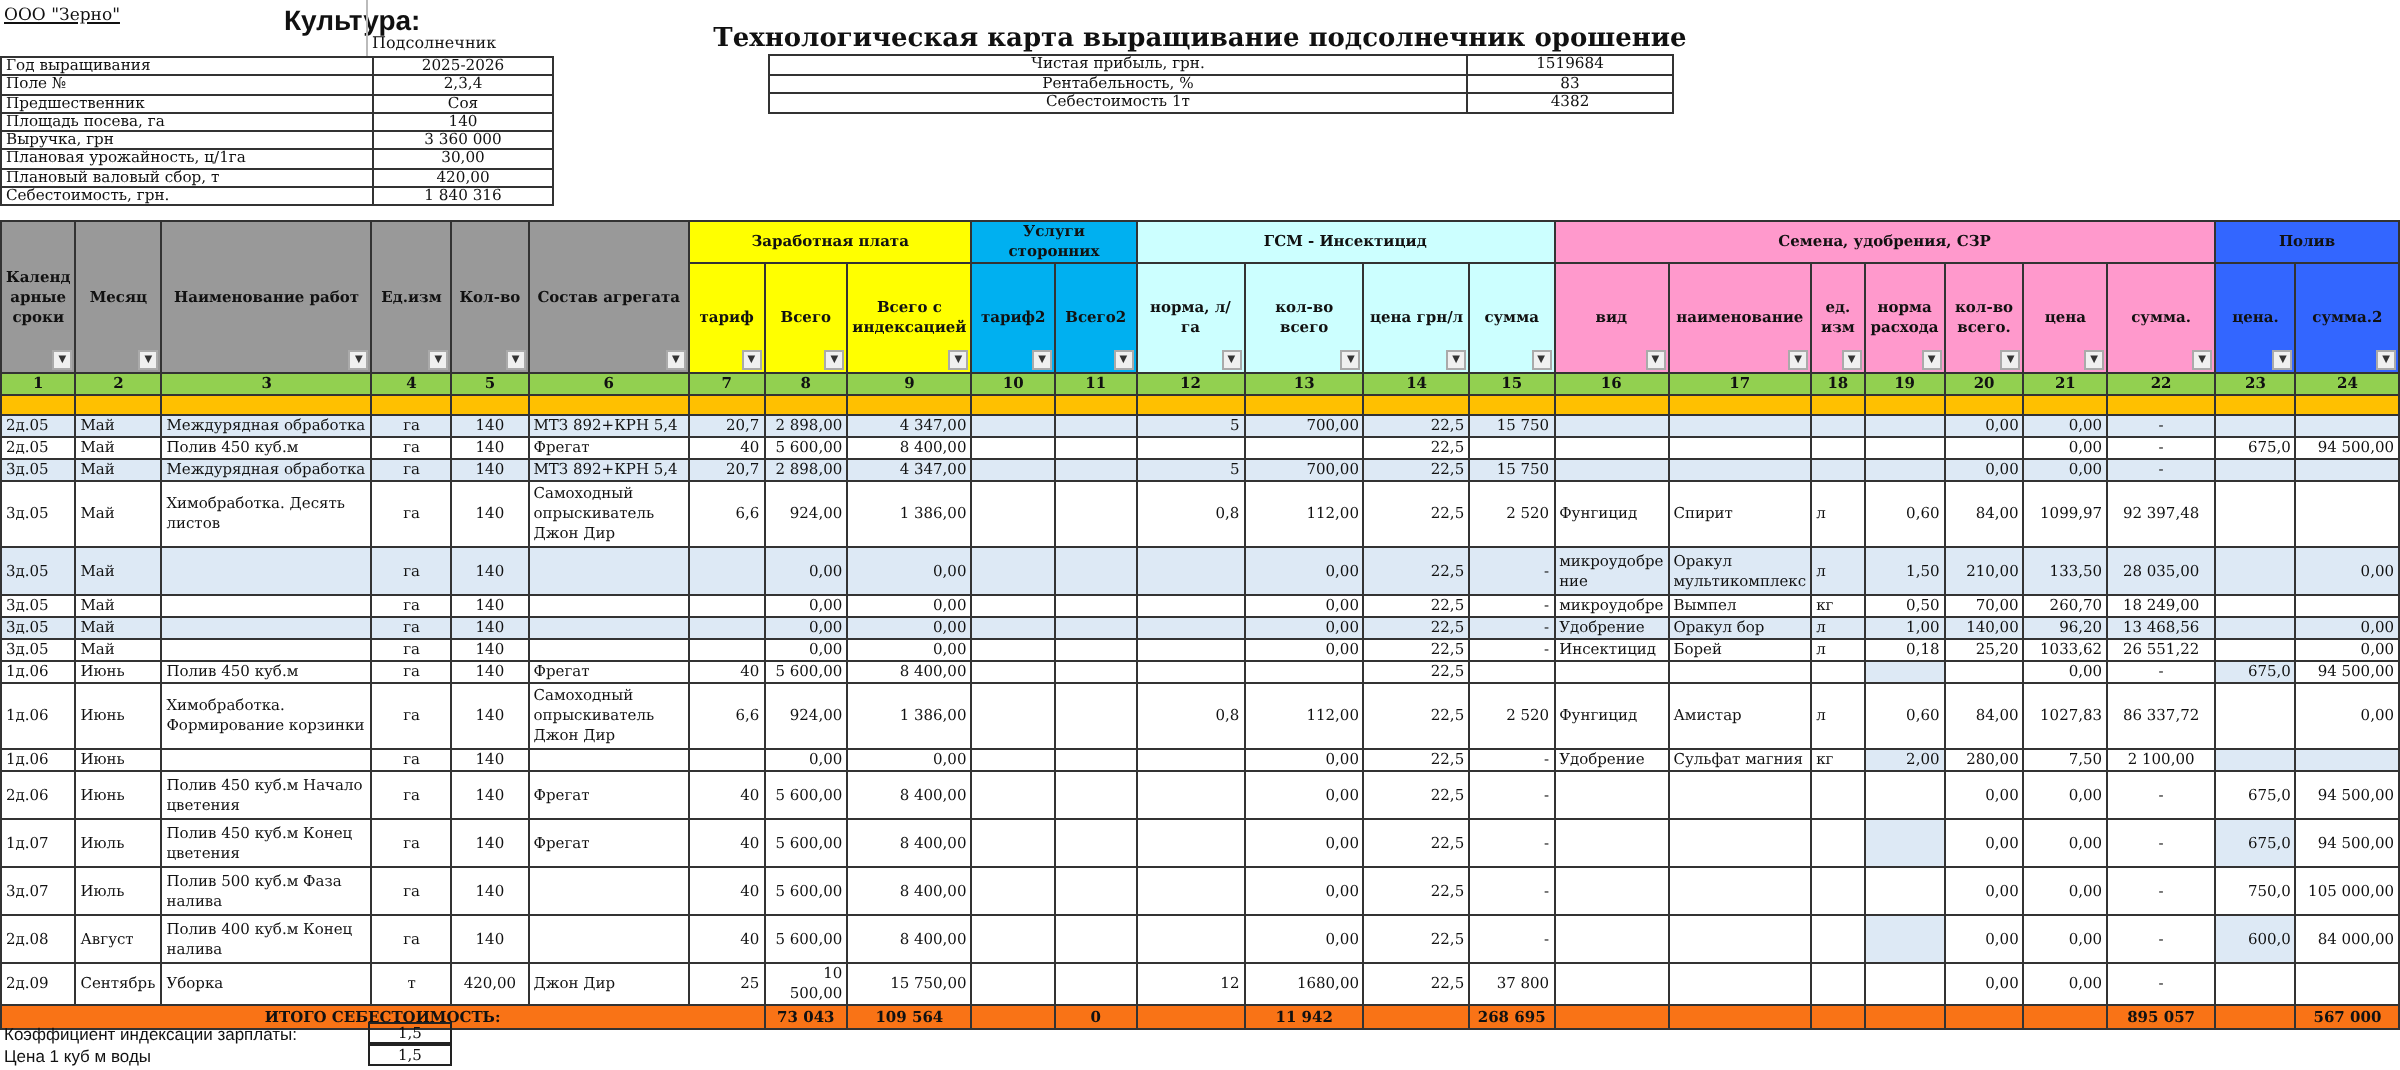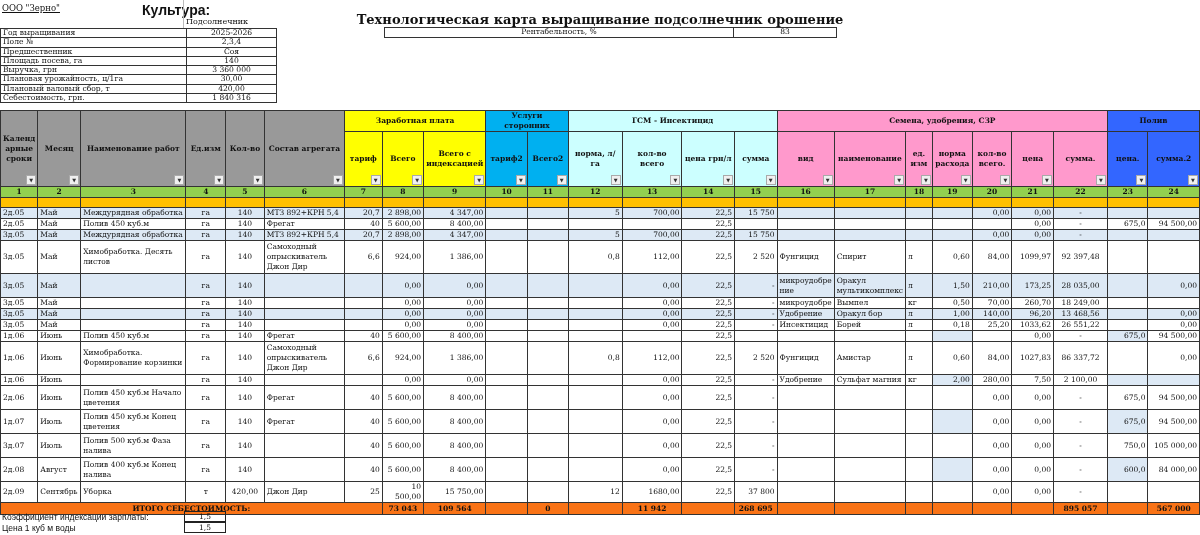--- a/index.html
+++ b/index.html
@@ -82,22 +82,30 @@
         <td class="v">1 840 316</td>
       </tr>
     </tbody>
 </table>
 
 <div class="abs title">Технологическая карта выращивание подсолнечник орошение</div>
 
 <table class="fin">
   <tbody id="fin-body">
       <tr>
+        <td class="l">Чистая прибыль, грн.</td>
+        <td class="v">1519684</td>
+      </tr>
+      <tr>
         <td class="l">Рентабельность, %</td>
         <td class="v">83</td>
+      </tr>
+      <tr>
+        <td class="l">Себестоимость 1т</td>
+        <td class="v">4382</td>
       </tr>
     </tbody>
 </table>
 
 <table class="grid">
   <colgroup>
     <col style="width:35px">
       <col style="width:43px">
       <col style="width:107px">
       <col style="width:40px">
@@ -328,21 +336,21 @@
         <td class="r"></td>
         <td class="r"></td>
         <td class="r">0,00</td>
         <td class="r">22,5</td>
         <td class="r">-</td>
         <td>микроудобре ние</td>
         <td>Оракул мультикомплекс</td>
         <td>л</td>
         <td class="r">1,50</td>
         <td class="r">210,00</td>
-        <td class="r">173,25</td>
+        <td class="r">133,50</td>
         <td class="c">28 035,00</td>
         <td class="r"></td>
         <td class="r">0,00</td>
       </tr>
       <tr style="height: 10px;">
         <td>3д.05</td>
         <td>Май</td>
         <td></td>
         <td class="c">га</td>
         <td class="c">140</td>

